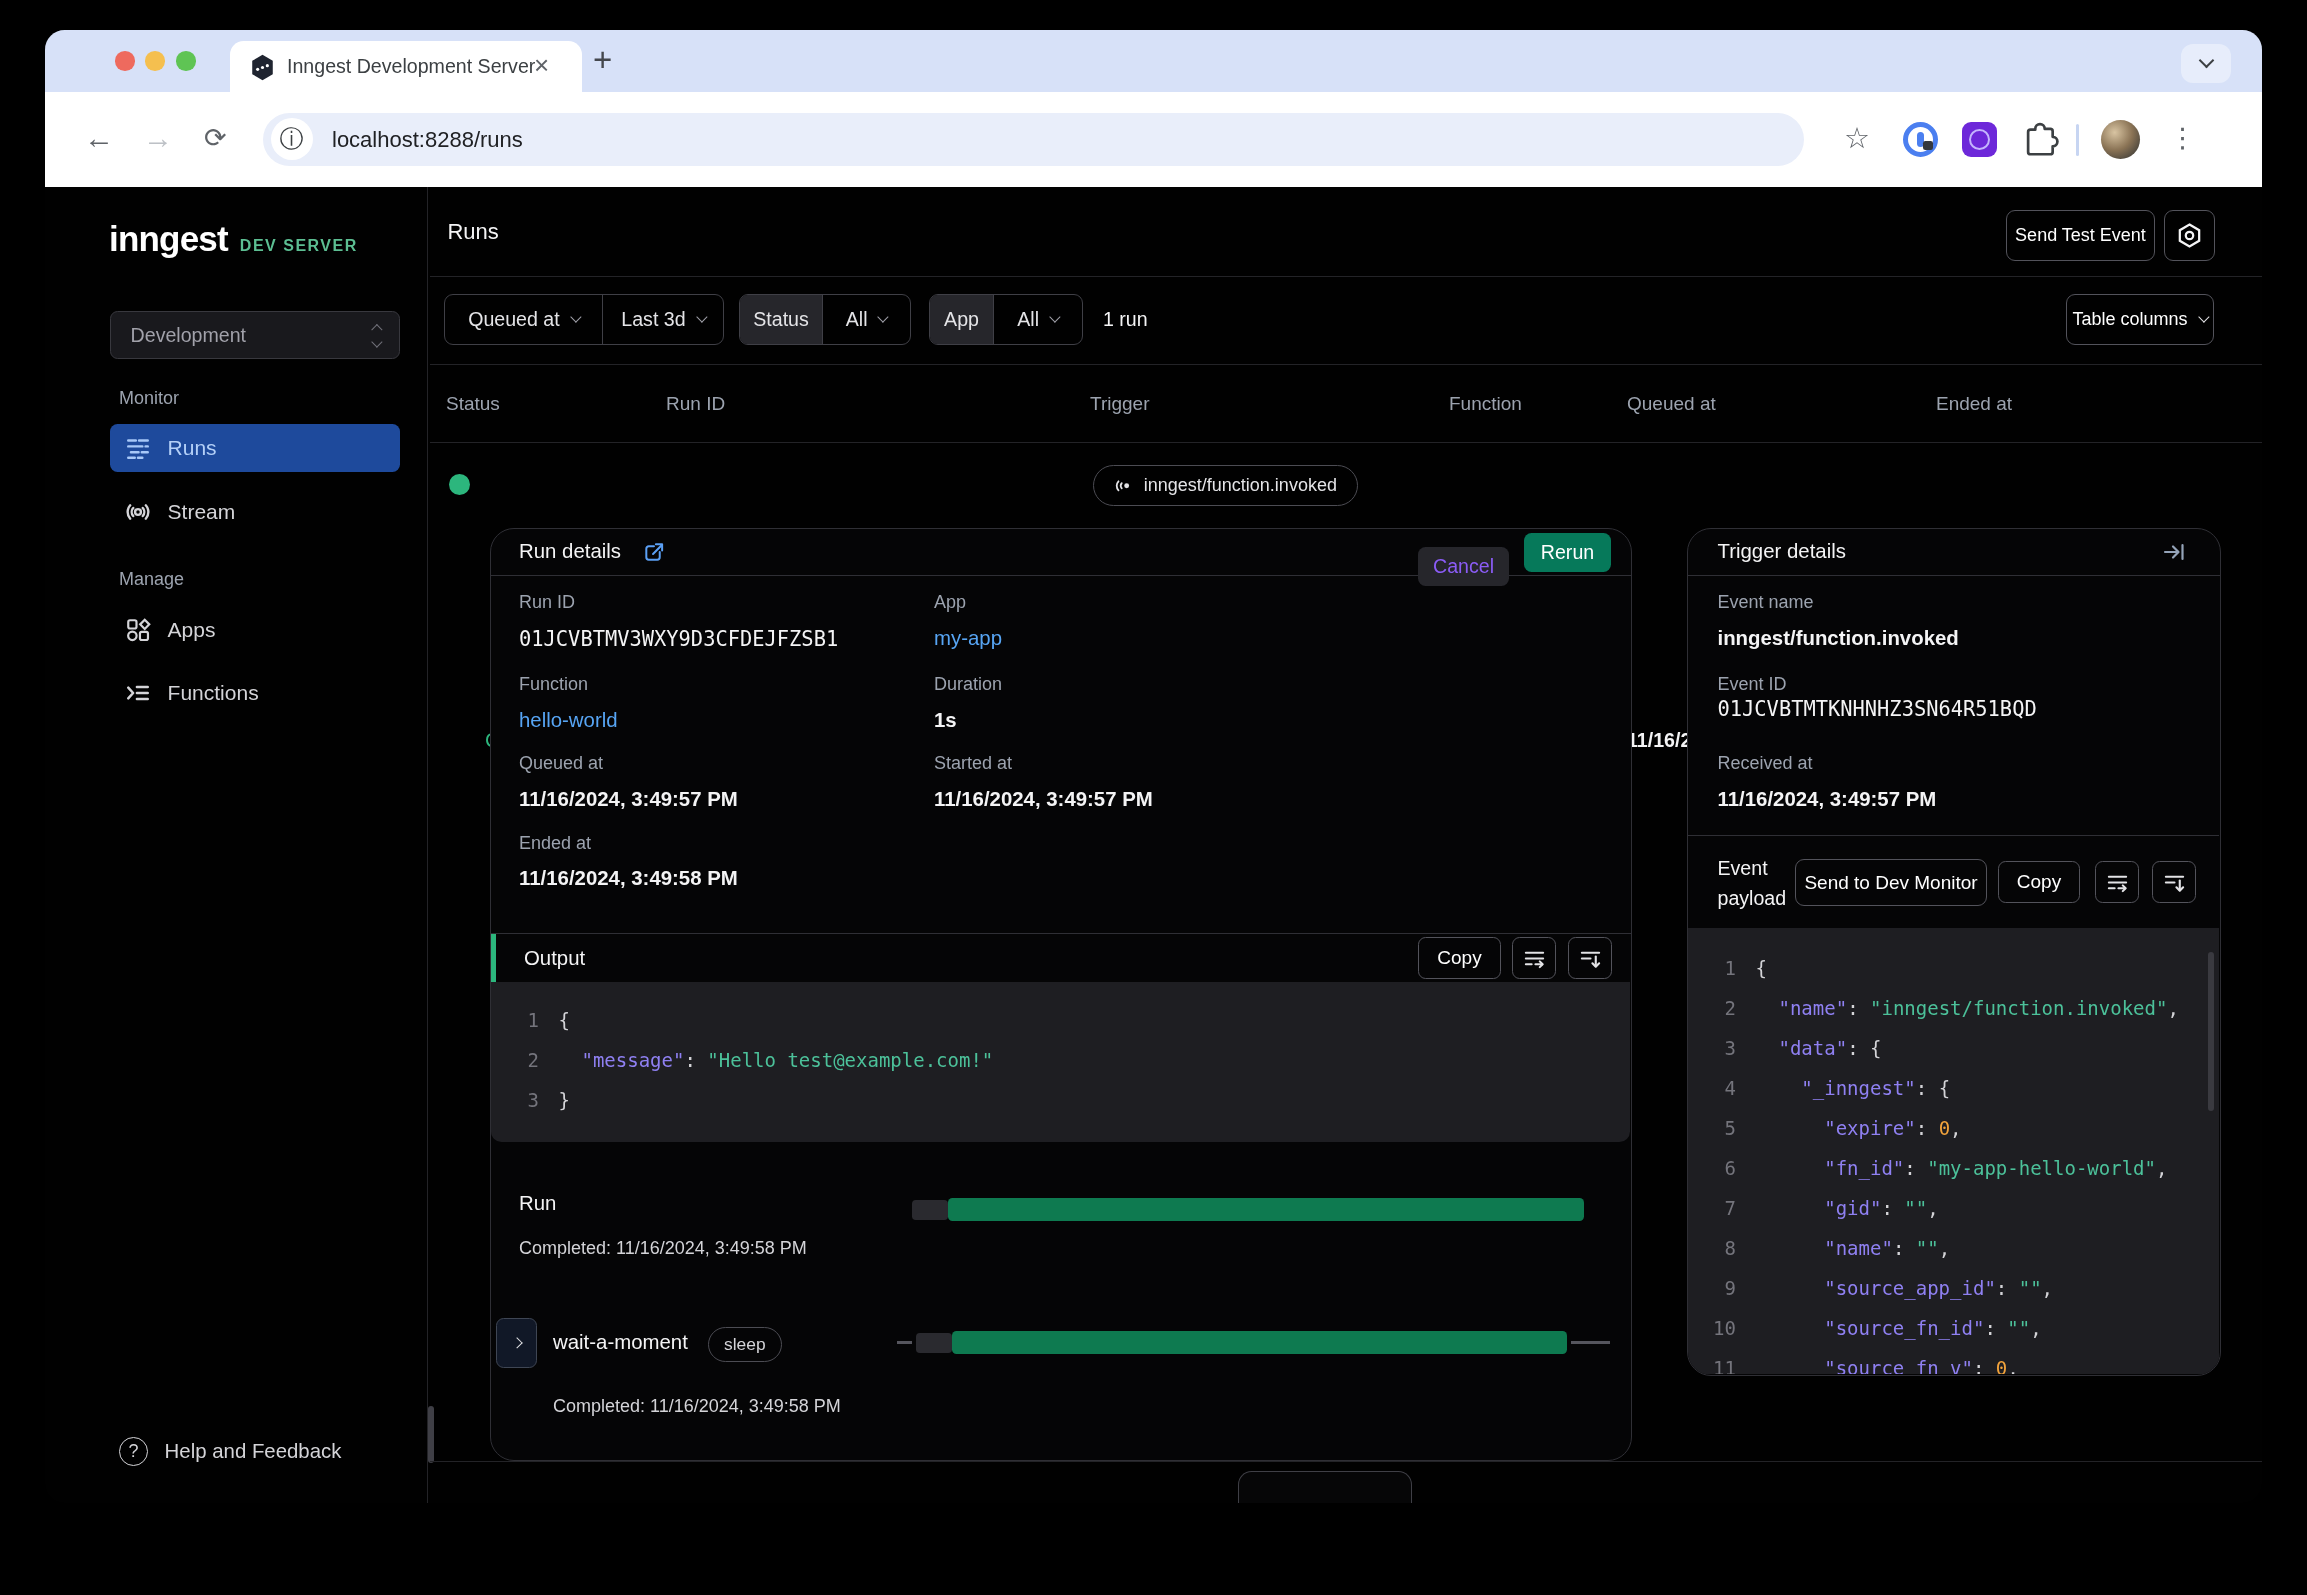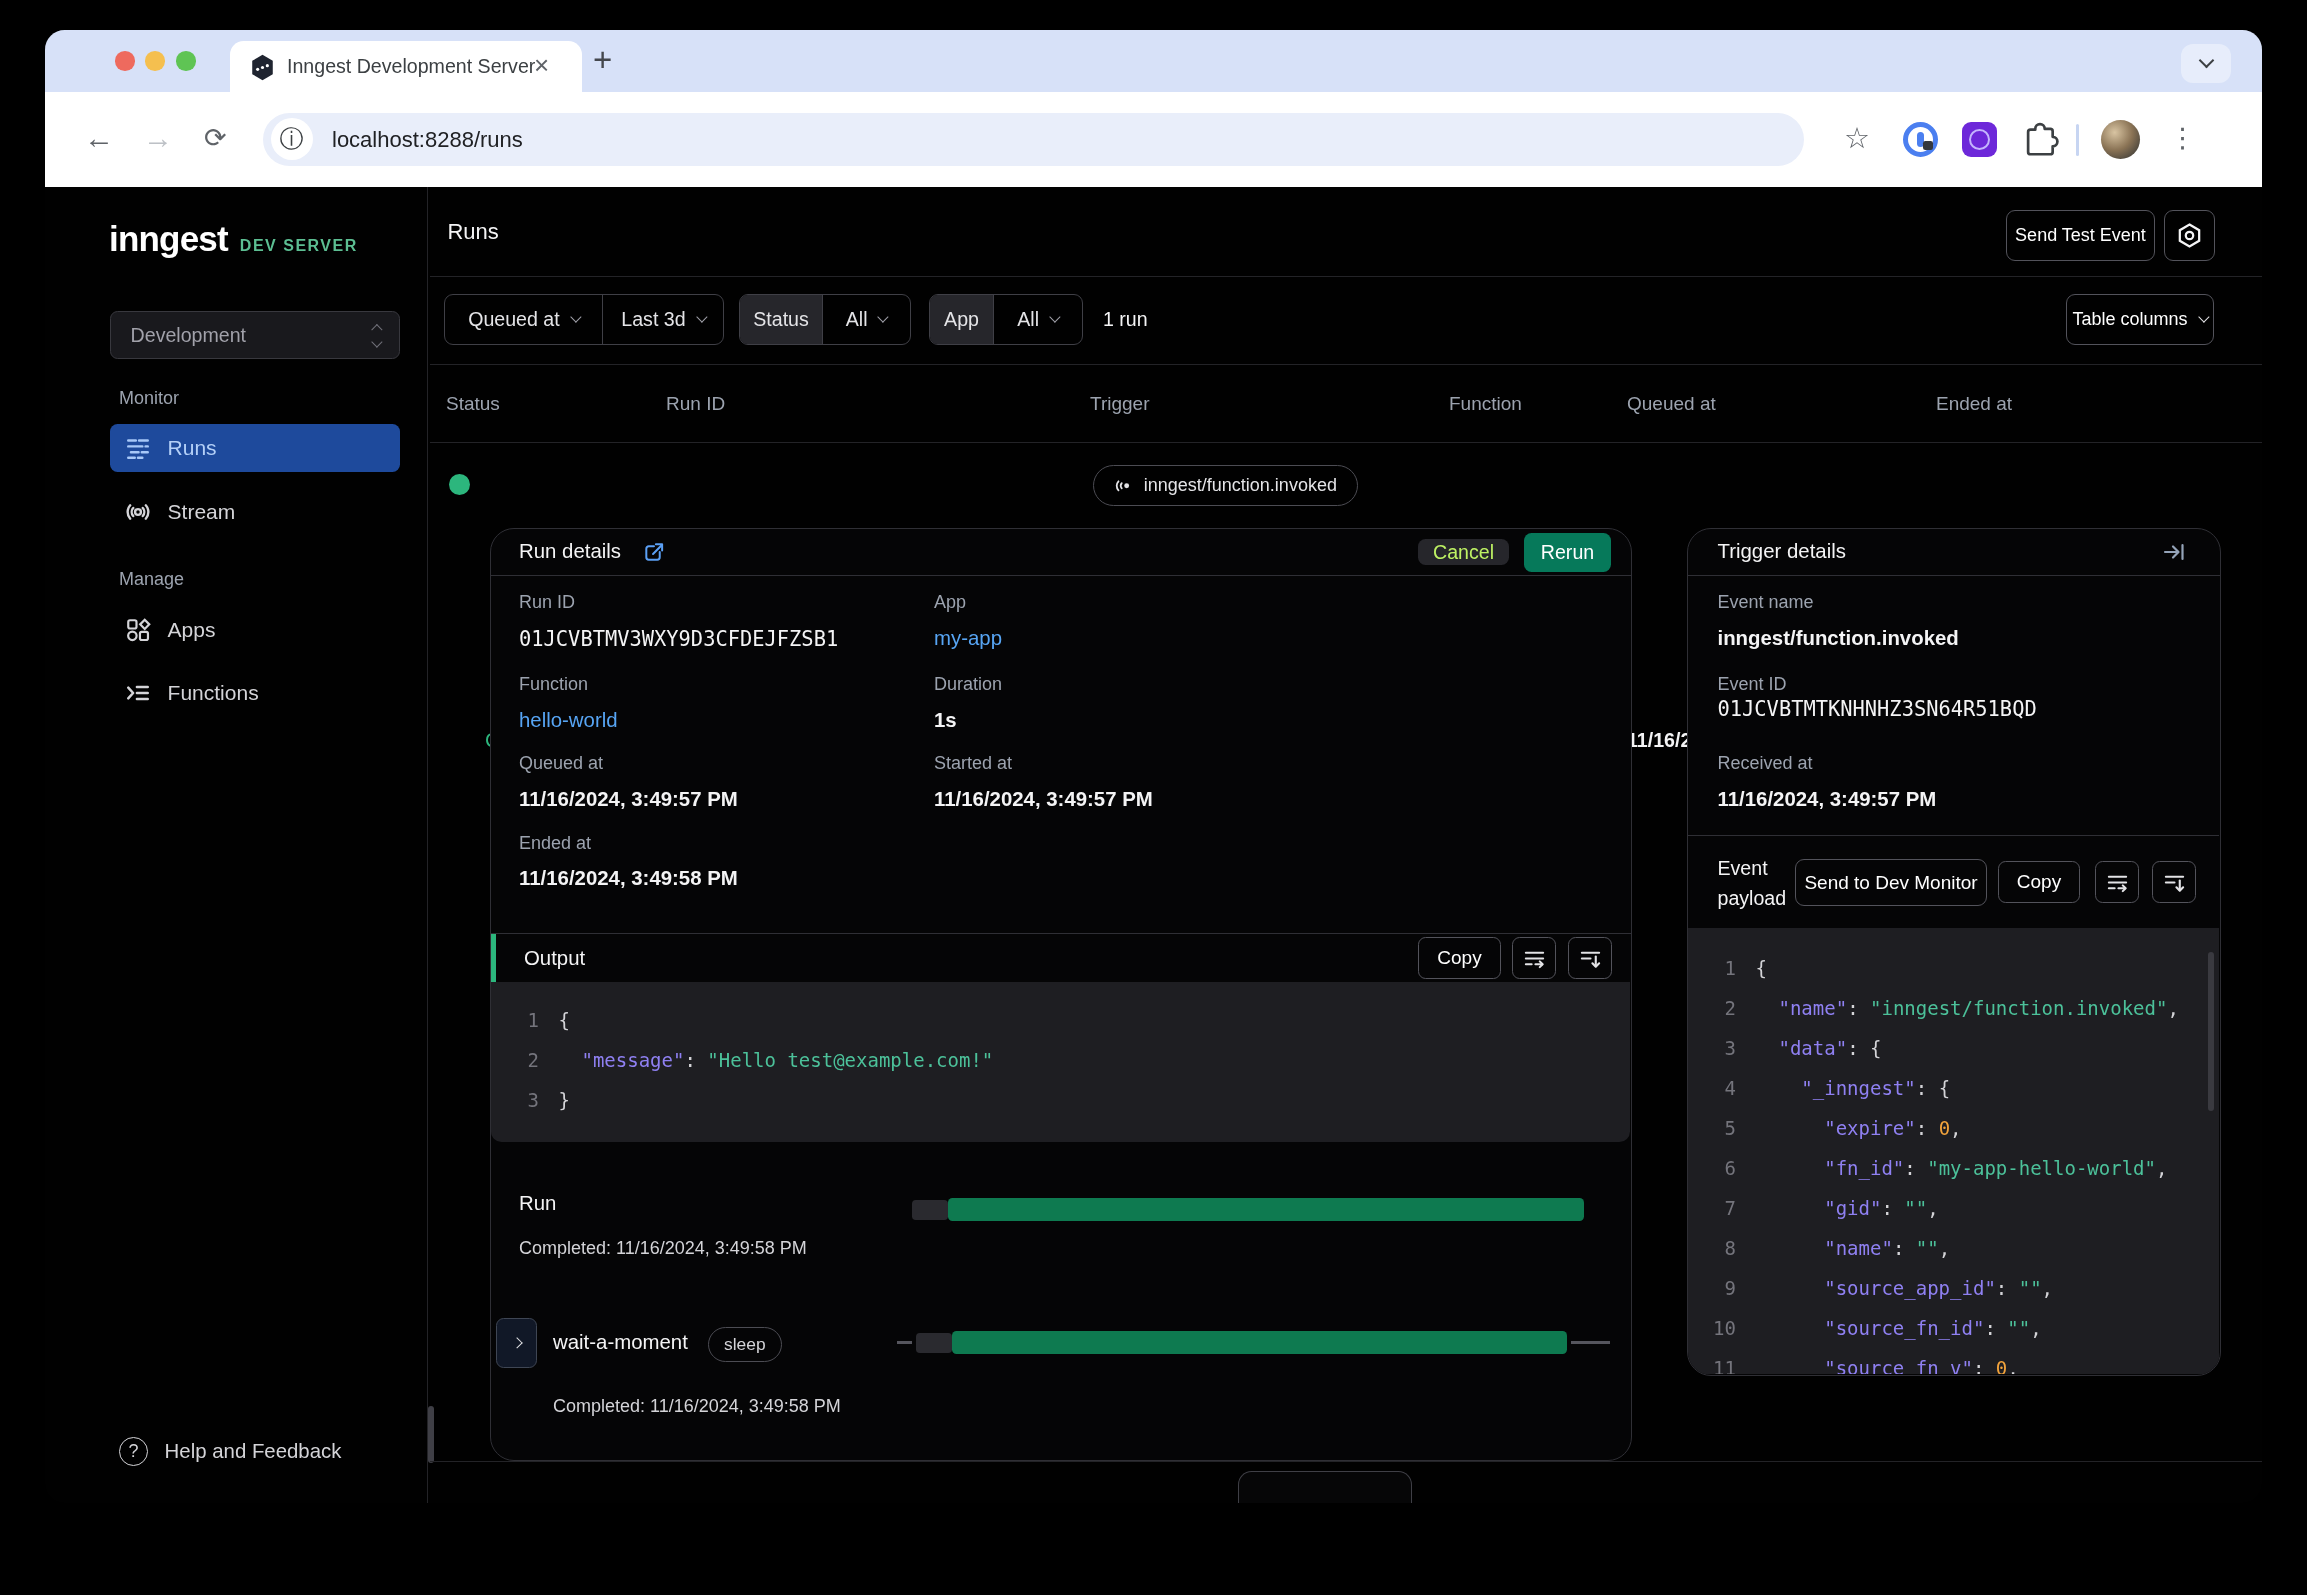--- a/index.html
+++ b/index.html
@@ -254,21 +254,21 @@
       </div>
 
       <div class="card" style="left:60px;top:341px;width:1142px;height:933px;">
         <div class="card-h">
           <span class="card-title">Run details</span>
           <svg class="abs" style="left:151px;top:12px;" width="23" height="23" viewBox="0 0 24 24" fill="none" stroke="#5ba0f5" stroke-width="2.1" stroke-linecap="round" stroke-linejoin="round">
             <path d="M12.5 5.5H7A2.5 2.5 0 0 0 4.5 8v9A2.5 2.5 0 0 0 7 19.5h9a2.5 2.5 0 0 0 2.5-2.5v-5.5"></path>
               <path d="M14.5 3.5H21v6.5"></path>
               <path d="M20.5 4.5l-9 9"></path>
           </svg>
-          <div class="abs" style="left:927px;top:10px;width:91px;height:26px;border-radius:7.6px;background:#26262b;color:#bef264;display:flex;align-items:center;justify-content:center;font-size:19.6px;font-weight:500;">
+          <div class="abs" style="left:927px;top:18px;width:91px;height:39px;border-radius:7.6px;background:#26262b;color:#8b5cf6;display:flex;align-items:center;justify-content:center;font-size:19.6px;font-weight:500;">
               <span>Cancel</span>
             </div>
           <div class="abs" style="left:1033px;top:3.8px;width:87px;height:39px;border-radius:7.6px;background:#06795a;color:#fff;display:flex;align-items:center;justify-content:center;font-size:19.6px;font-weight:500;">
               <span>Rerun</span>
             </div>
         </div>
 
         <span class="flabel" style="left:28px;top:63px;">Run ID</span>
         <span class="fvalue mono" style="left:28px;top:98px;">01JCVBTMV3WXY9D3CFDEJFZSB1</span>
         <span class="flabel" style="left:443px;top:63px;">App</span>

